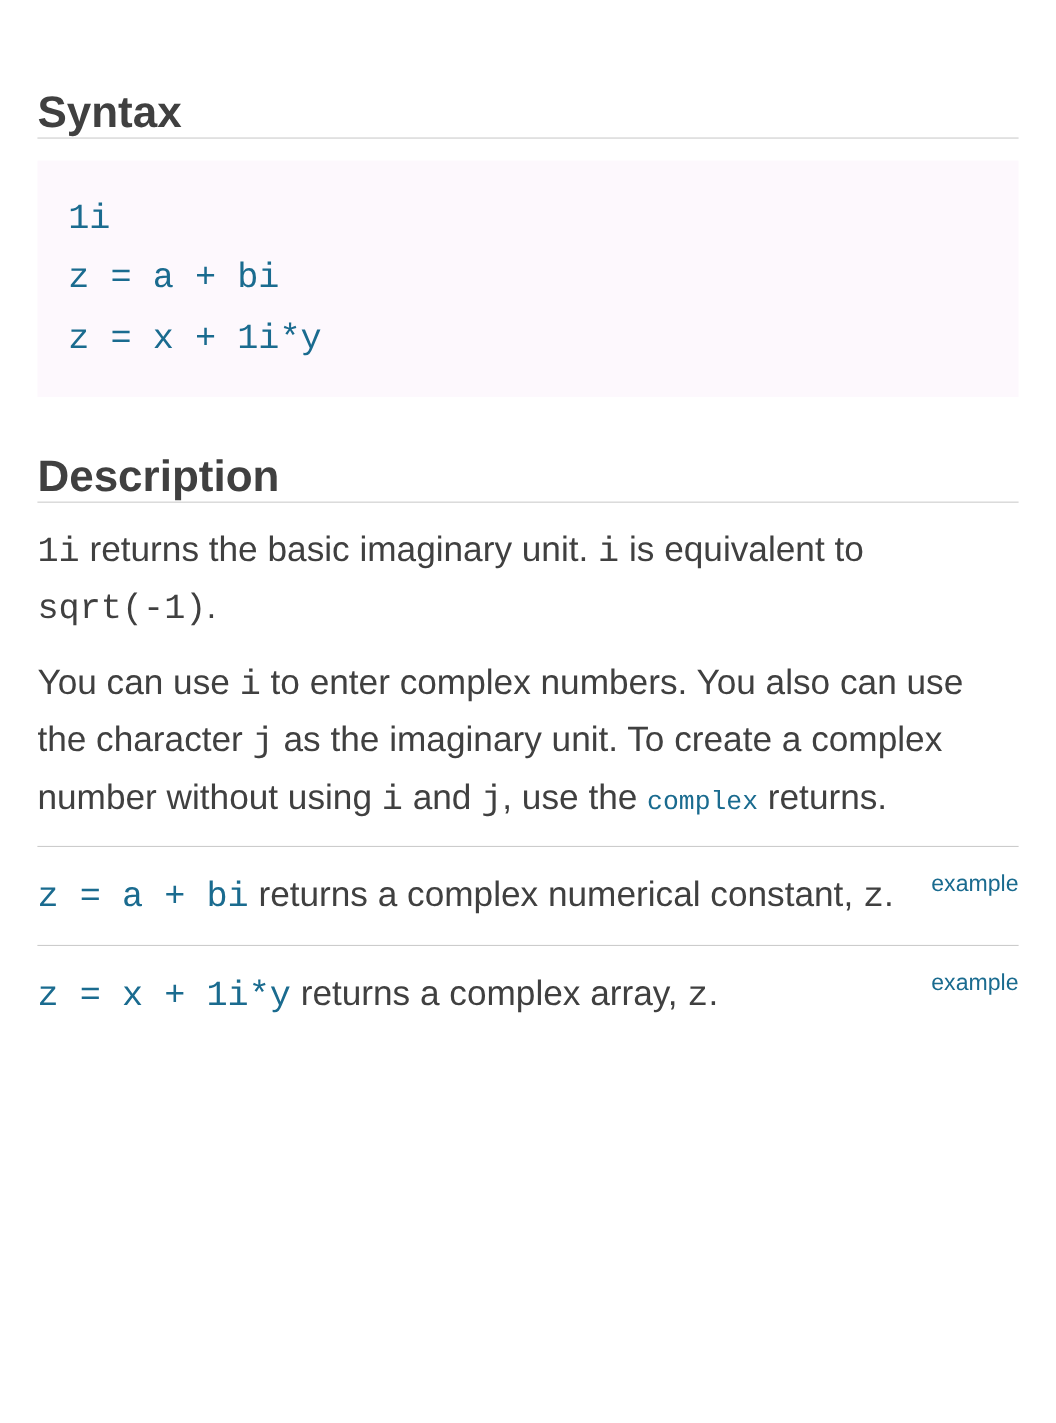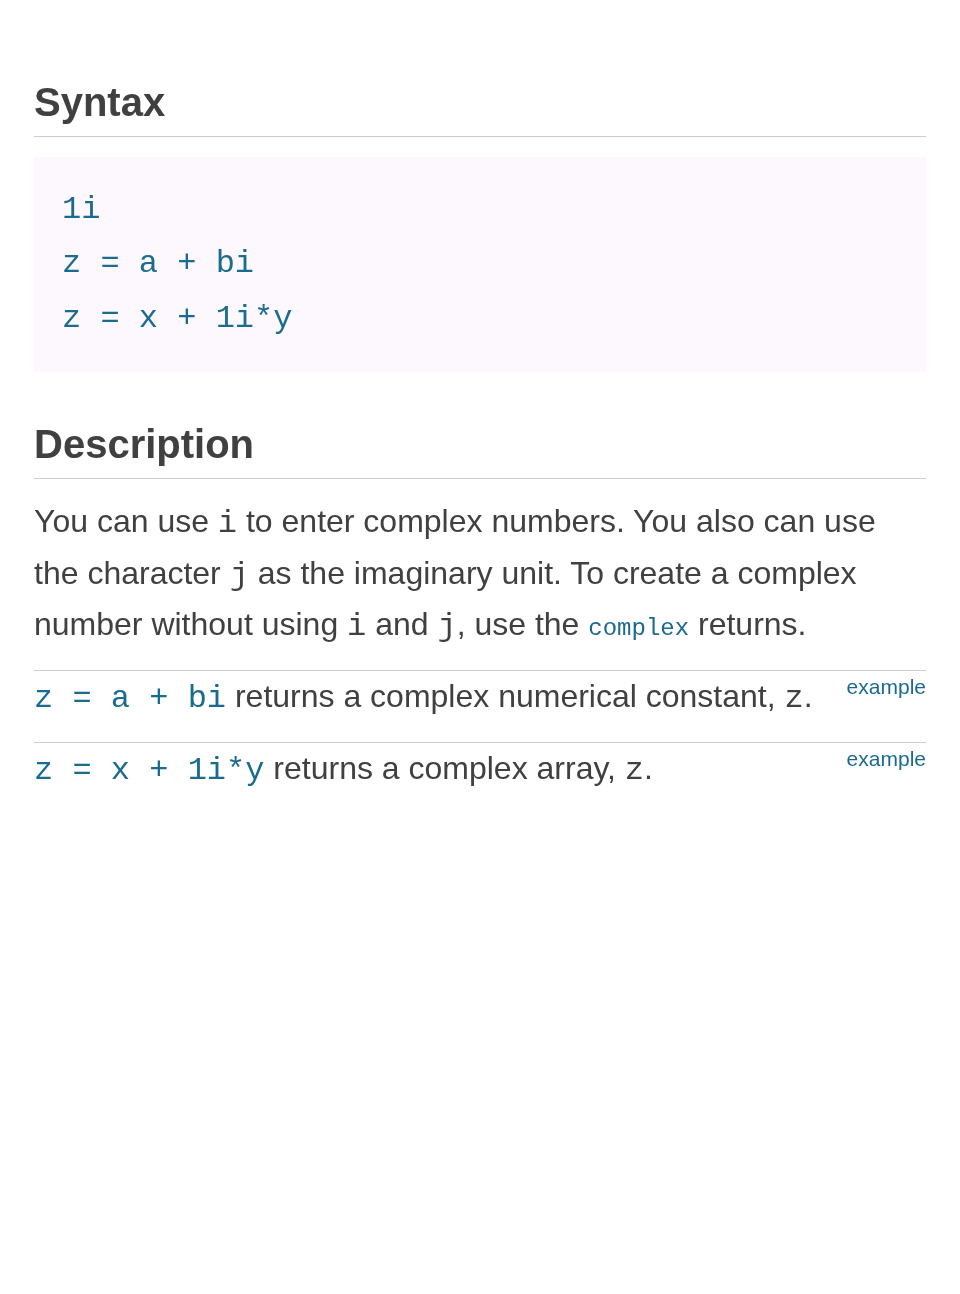--- a/index.html
+++ b/index.html
@@ -12,21 +12,21 @@
     width: 960px;
   }
   .page {
     padding: 40px 34px 40px 34px;
   }
   h2 {
     font-size: 40px;
     font-weight: 700;
     color: #404040;
     margin: 50px 0 6px 0;
-    padding-bottom: 11px;
+    padding-bottom: 0;
     border-bottom: 1px solid #cccccc;
   }
   h2.first { margin-top: 40px; }
   .code-block {
     background: #fdf8fd;
     padding: 26px 28px;
     margin-top: 20px;
     margin-bottom: 40px;
     font-family: Menlo, Consolas, "Courier New", monospace;
     font-size: 32px;
@@ -50,20 +50,21 @@
     font-size: 24px;
     color: #1a6b8f;
   }
   code.syntax {
     font-family: Menlo, Consolas, "Courier New", monospace;
     font-size: 32px;
     color: #1a6b8f;
   }
   .desc-item {
     border-top: 1px solid #cccccc;
+    padding-top: 18px;
     margin-top: 18px;
     display: flex;
     align-items: flex-start;
     justify-content: space-between;
     gap: 20px;
   }
   .desc-item .desc-text {
     flex: 1;
     font-size: 32px;
     color: #404040;
@@ -84,20 +85,23 @@
   <h2 class="first">Syntax</h2>
 
   <div class="code-block">
     <span class="line">1i</span>
     <span class="line">z = a + bi</span>
     <span class="line">z = x + 1i*y</span>
   </div>
 
   <h2>Description</h2>
 
+  <p>
+    <code class="inline">1i</code><span> returns the basic imaginary unit. </span><code class="inline">i</code><span> is equivalent to </span><code class="inline">sqrt(-1)</code><span>.</span>
+  </p>
 
   <p>
     <span>You can use </span><code class="inline">i</code><span> to enter complex numbers. You also can use the character </span><code class="inline">j</code><span> as the imaginary unit. To create a complex number without using </span><code class="inline">i</code><span> and </span><code class="inline">j</code><span>, use the </span><code class="link">complex</code><span> returns.</span>
   </p>
 
   <div class="desc-item">
     <div class="desc-text">
       <code class="syntax">z = a + bi</code><span> returns a complex numerical constant, </span><code class="inline">z</code><span>.</span>
     </div>
     <div class="example-link">example</div>

